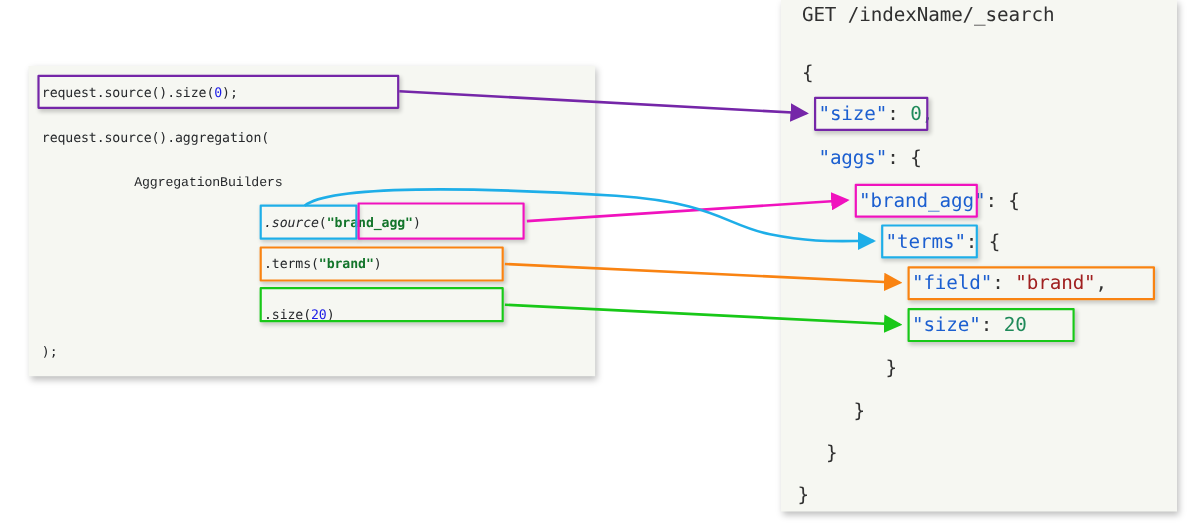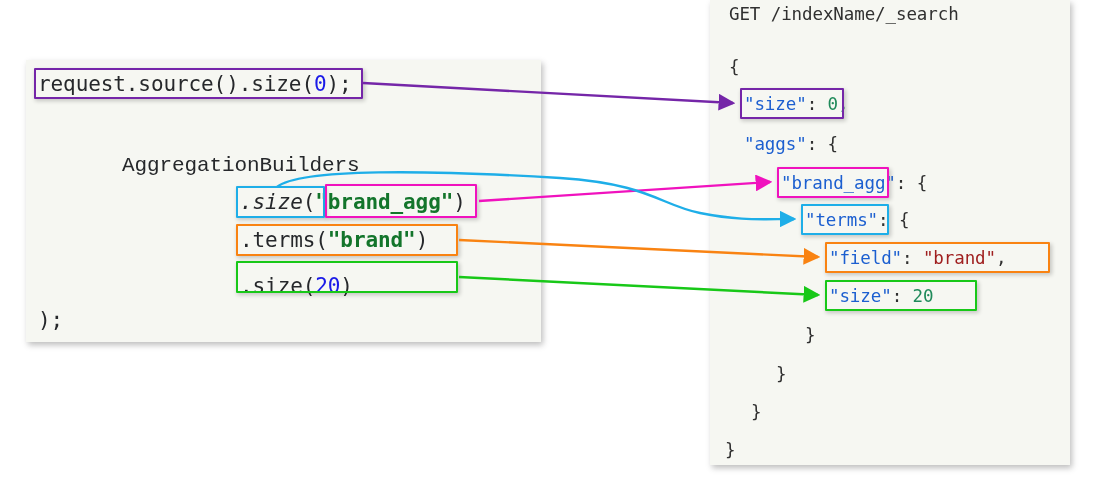--- a/index.html
+++ b/index.html
@@ -41,21 +41,21 @@
     top: 0px;
     width: 360px;
     height: 465px;
   }
 
   
   .code-line {
     position: absolute;
     white-space: pre;
     font-family: "DejaVu Sans Mono", "Liberation Mono", monospace;
-    font-size: 21px;
+    font-size: 12px;
     line-height: 20px;
     color: #26282b;
     letter-spacing: -0.1px;
   }
   .code-line.json {
     font-size: 17.5px;
     color: #303030;
   }
 
   
@@ -96,24 +96,25 @@
 <body>
 
 <div id="stage">
 
   <div class="panel" id="panel-java"></div>
 
   <div class="panel" id="panel-json"></div>
 
   <div class="code-line" style="left:38px; top:74px;"><span>request.source().size(</span><span class="t-num-blue">0</span><span>);</span></div>
 
+  <div class="code-line" style="left:38px; top:115px;">request.source().aggregation(</div>
 
   <div class="code-line" style="left:122px; top:156px;font-family:Liberation Mono, monospace;">AggregationBuilders</div>
 
-  <div class="code-line" style="left:240px; top:192px;"><span class="t-italic">.size</span><span>(</span><span class="t-str-green">"brand_agg"</span><span>)</span></div>
+  <div class="code-line" style="left:240px; top:192px;"><span class="t-italic">.source</span><span>(</span><span class="t-str-green">"brand_agg"</span><span>)</span></div>
 
   <div class="code-line" style="left:240px; top:230px;"><span>.terms(</span><span class="t-str-green">"brand"</span><span>)</span></div>
 
   <div class="code-line" style="left:240px; top:276px;"><span>.size(</span><span class="t-num-blue">20</span><span>)</span></div>
 
   <div class="code-line" style="left:38px; top:310px;">);</div>
 
   <div class="hl purple" style="left:34px;  top:68px;  width:329px; height:31px;"></div>
   <div class="hl cyan" style="left:236px; top:186px; width:89px;  height:32px;"></div>
   <div class="hl magenta" style="left:325px; top:184px; width:152px; height:34px;"></div>

